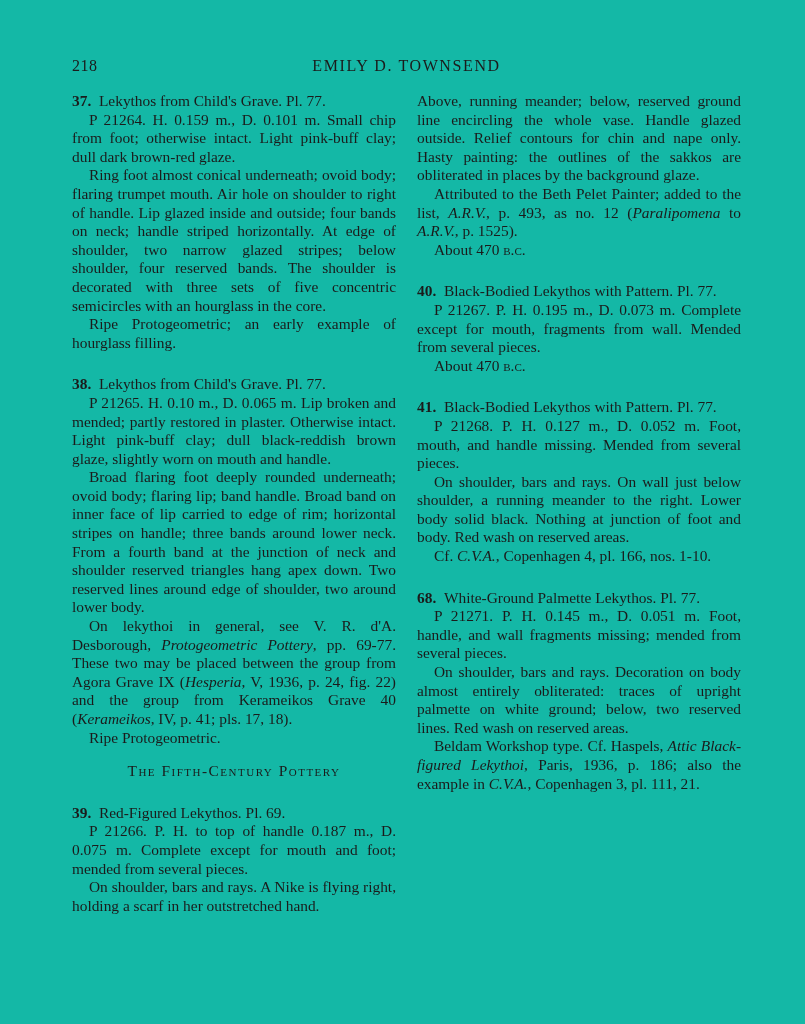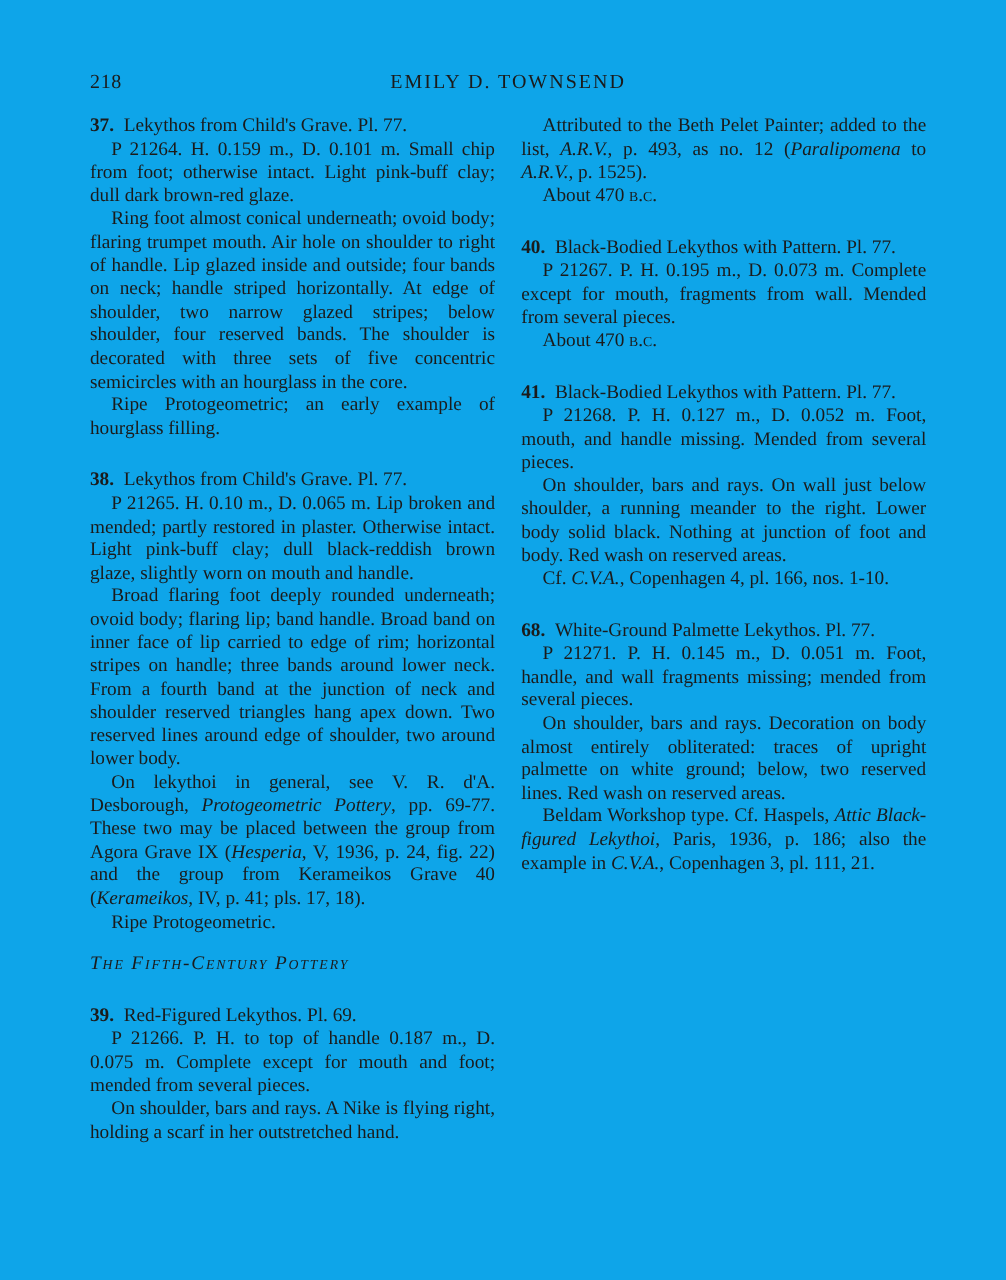--- a/index.html
+++ b/index.html
@@ -1,39 +1,39 @@
 <!DOCTYPE html>
 <html><head>
 <meta charset="utf-8">
 <style>
   html,body{margin:0;padding:0;background:#e8e8e8;}
   .page{
     width:805px;height:1024px;box-sizing:border-box;
-    background:#0ea5e9;color:#1b1b1b;
+    background:#14b8a6;color:#1b1b1b;
     font-family:"Liberation Serif","DejaVu Serif",serif;
     padding:57px 64px 0 72px;
     position:relative;overflow:hidden;
   }
   .running-head{
     position:relative;text-align:center;
     font-size:16px;letter-spacing:1.6px;
     height:20px;margin-bottom:15px;
   }
   .page-num{position:absolute;left:0;top:0;letter-spacing:0.5px;}
   .columns{display:flex;gap:21px;}
   .col{width:324px;font-size:15.4px;line-height:18.6px;text-align:justify;}
   .col > :first-child{margin-top:0;}
   p{margin:0;}
   .para{text-indent:17px;}
   .para.no-indent{text-indent:0;}
   .entry-heading{margin-top:23px;padding-left:30px;text-indent:-30px;}
   .entry-num{font-weight:bold;font-family:Liberation Serif, serif;}
   .section-heading{
-    margin:15px 0 21px;
-    font-variant:small-caps;letter-spacing:1.5px;text-indent:0;font-style:italic;
+    margin:15px 0 21px;text-align:center;
+    font-variant:small-caps;letter-spacing:1.5px;text-indent:0;
   }
   .it{font-style:italic;}
   .sc{font-variant:small-caps;}
 </style>
 </head>
 <body>
 
 <div class="page">
   <header class="running-head">
     <span class="page-num">218</span>
@@ -49,20 +49,21 @@
         <p class="para"><span>P 21265.  H. 0.10 m., D. 0.065 m.  Lip broken and mended; partly restored in plaster.  Otherwise intact.  Light pink-buff clay; dull black-reddish brown glaze, slightly worn on mouth and handle.</span></p>
         <p class="para"><span>Broad flaring foot deeply rounded underneath; ovoid body; flaring lip; band handle. Broad band on inner face of lip carried to edge of rim; horizontal stripes on handle; three bands around lower neck.  From a fourth band at the junction of neck and shoulder reserved triangles hang apex down.  Two reserved lines around edge of shoulder, two around lower body.</span></p>
         <p class="para"><span>On lekythoi in general, see V. R. d'A. Desborough, </span><span class="it">Protogeometric Pottery</span><span>, pp. 69-77. These two may be placed between the group from Agora Grave IX (</span><span class="it">Hesperia</span><span>, V, 1936, p. 24, fig. 22) and the group from Kerameikos Grave 40 (</span><span class="it">Kerameikos</span><span>, IV, p. 41; pls. 17, 18).</span></p>
         <p class="para"><span>Ripe Protogeometric.</span></p>
         <p class="section-heading">The Fifth-Century Pottery</p>
         <p class="entry-heading"><span class="entry-num">39.</span> <span class="entry-title">Red-Figured Lekythos.  Pl. 69.</span></p>
         <p class="para"><span>P 21266.  P. H. to top of handle 0.187 m., D. 0.075 m.  Complete except for mouth and foot; mended from several pieces.</span></p>
         <p class="para"><span>On shoulder, bars and rays.  A Nike is flying right, holding a scarf in her outstretched hand.</span></p>
       </section>
     <section class="col" id="col-right">
+        <p class="para no-indent"><span>Above, running meander; below, reserved ground line encircling the whole vase.  Handle glazed outside.  Relief contours for chin and nape only.  Hasty painting: the outlines of the sakkos are obliterated in places by the background glaze.</span></p>
         <p class="para"><span>Attributed to the Beth Pelet Painter; added to the list, </span><span class="it">A.R.V.</span><span>, p. 493, as no. 12 (</span><span class="it">Paralipomena</span><span> to </span><span class="it">A.R.V.</span><span>, p. 1525).</span></p>
         <p class="para"><span>About 470 </span><span class="sc">b.c.</span></p>
         <p class="entry-heading"><span class="entry-num">40.</span> <span class="entry-title">Black-Bodied Lekythos with Pattern.  Pl. 77.</span></p>
         <p class="para"><span>P 21267.  P. H. 0.195 m., D. 0.073 m.  Complete except for mouth, fragments from wall. Mended from several pieces.</span></p>
         <p class="para"><span>About 470 </span><span class="sc">b.c.</span></p>
         <p class="entry-heading"><span class="entry-num">41.</span> <span class="entry-title">Black-Bodied Lekythos with Pattern.  Pl. 77.</span></p>
         <p class="para"><span>P 21268.  P. H. 0.127 m., D. 0.052 m.  Foot, mouth, and handle missing.  Mended from several pieces.</span></p>
         <p class="para"><span>On shoulder, bars and rays.  On wall just below shoulder, a running meander to the right. Lower body solid black.  Nothing at junction of foot and body.  Red wash on reserved areas.</span></p>
         <p class="para"><span>Cf. </span><span class="it">C.V.A.</span><span>, Copenhagen 4, pl. 166, nos. 1-10.</span></p>
         <p class="entry-heading"><span class="entry-num">68.</span> <span class="entry-title">White-Ground Palmette Lekythos.  Pl. 77.</span></p>

